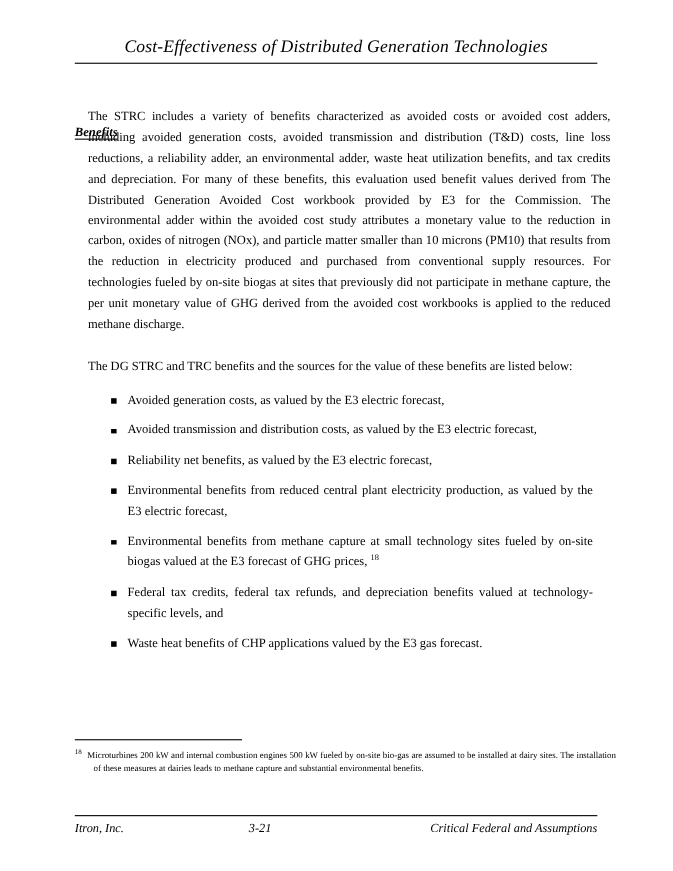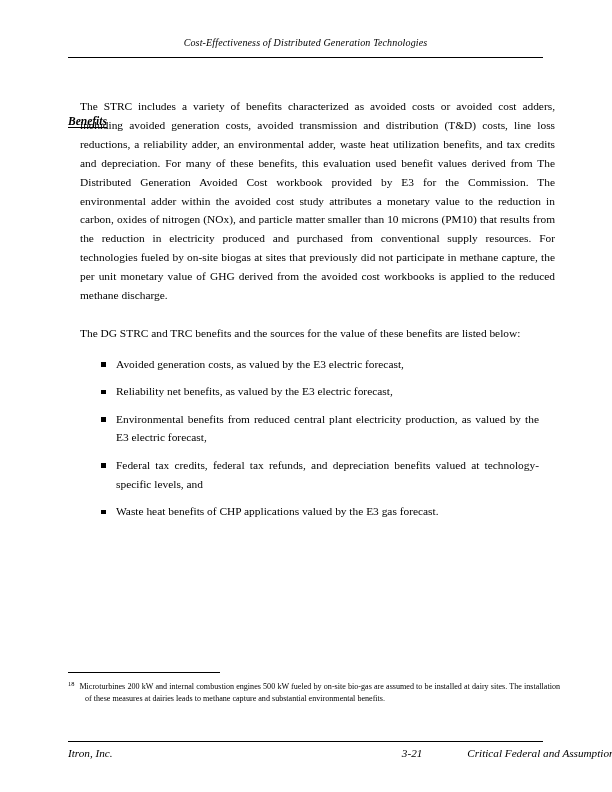--- a/index.html
+++ b/index.html
@@ -28,21 +28,21 @@
   .page-header {
     position: absolute;
     top: 36px;
     left: 0;
     width: 475px;
     text-align: center;
   }
   .page-header .hdr-text {
     display: block;
     font-style: italic;
-    font-size: 10px;
+    font-size: 16px;
     letter-spacing: 0.15px;
     line-height: 14px;
   }
   .hdr-rule {
     position: absolute;
     top: 57px;
     left: 0;
     width: 475px;
     height: 0;
     border-top: 1.6px solid #000;
@@ -152,24 +152,23 @@
   .page-footer {
     position: absolute;
     top: 746px;
     left: 0;
     width: 475px;
     display: flex;
     align-items: baseline;
     font-style: italic;
     font-size: 11.2px;
     line-height: 15px;
-    gap: 38px;
   }
   .page-footer .f-left  { flex: 0 0 33.3%; text-align: left; }
-  .page-footer .f-mid   { flex: 0 0 33.3%; text-align: right; }
+  .page-footer .f-mid   { flex: 0 0 33.3%; text-align: left; }
   .page-footer .f-right { flex: 0 0 33.4%; text-align: right; }
 </style>
 </head>
 <body>
 
 <div class="page">
   <div class="content">
 
     <div class="page-header">
       <span class="hdr-text">Cost-Effectiveness of Distributed Generation Technologies</span>
@@ -182,28 +181,33 @@
       <p class="para">The STRC includes a variety of benefits characterized as avoided costs or avoided cost adders, including avoided generation costs, avoided transmission and distribution (T&amp;D) costs, line loss reductions, a reliability adder, an environmental adder, waste heat utilization benefits, and tax credits and depreciation.  For many of these benefits, this evaluation used benefit values derived from The Distributed Generation Avoided Cost workbook provided by E3 for the Commission.  The environmental adder within the avoided cost study attributes a monetary value to the reduction in carbon, oxides of nitrogen (NOx), and particle matter smaller than 10 microns (PM10) that results from the reduction in electricity produced and purchased from conventional supply resources.  For technologies fueled by on-site biogas at sites that previously did not participate in methane capture, the per unit monetary value of GHG derived from the avoided cost workbooks is applied to the reduced methane discharge.</p>
       <p class="para intro-line">The DG STRC and TRC benefits and the sources for the value of these benefits are listed below:</p>
 
       <ul class="bullets">
         <li>
           <span class="sq"></span>
           <span>Avoided generation costs, as valued by the E3 electric forecast,</span>
         </li>
         <li>
           <span class="sq"></span>
+          <span>Avoided transmission and distribution costs, as valued by the E3 electric forecast,</span>
         </li>
         <li>
           <span class="sq"></span>
           <span>Reliability net benefits, as valued by the E3 electric forecast,</span>
         </li>
         <li>
           <span class="sq"></span>
           <span>Environmental benefits from reduced central plant electricity production, as valued by the E3 electric forecast,</span>
+        </li>
+        <li>
+          <span class="sq"></span>
+          <span>Environmental benefits from methane capture at small technology sites fueled by on-site biogas valued at the E3 forecast of GHG prices, </span><sup class="fn-ref">18</sup>
         </li>
         <li>
           <span class="sq"></span>
           <span>Federal tax credits, federal tax refunds, and depreciation benefits valued at technology-specific levels, and</span>
         </li>
         <li>
           <span class="sq"></span>
           <span>Waste heat benefits of CHP applications valued by the E3 gas forecast.</span>
         </li>
       </ul>

